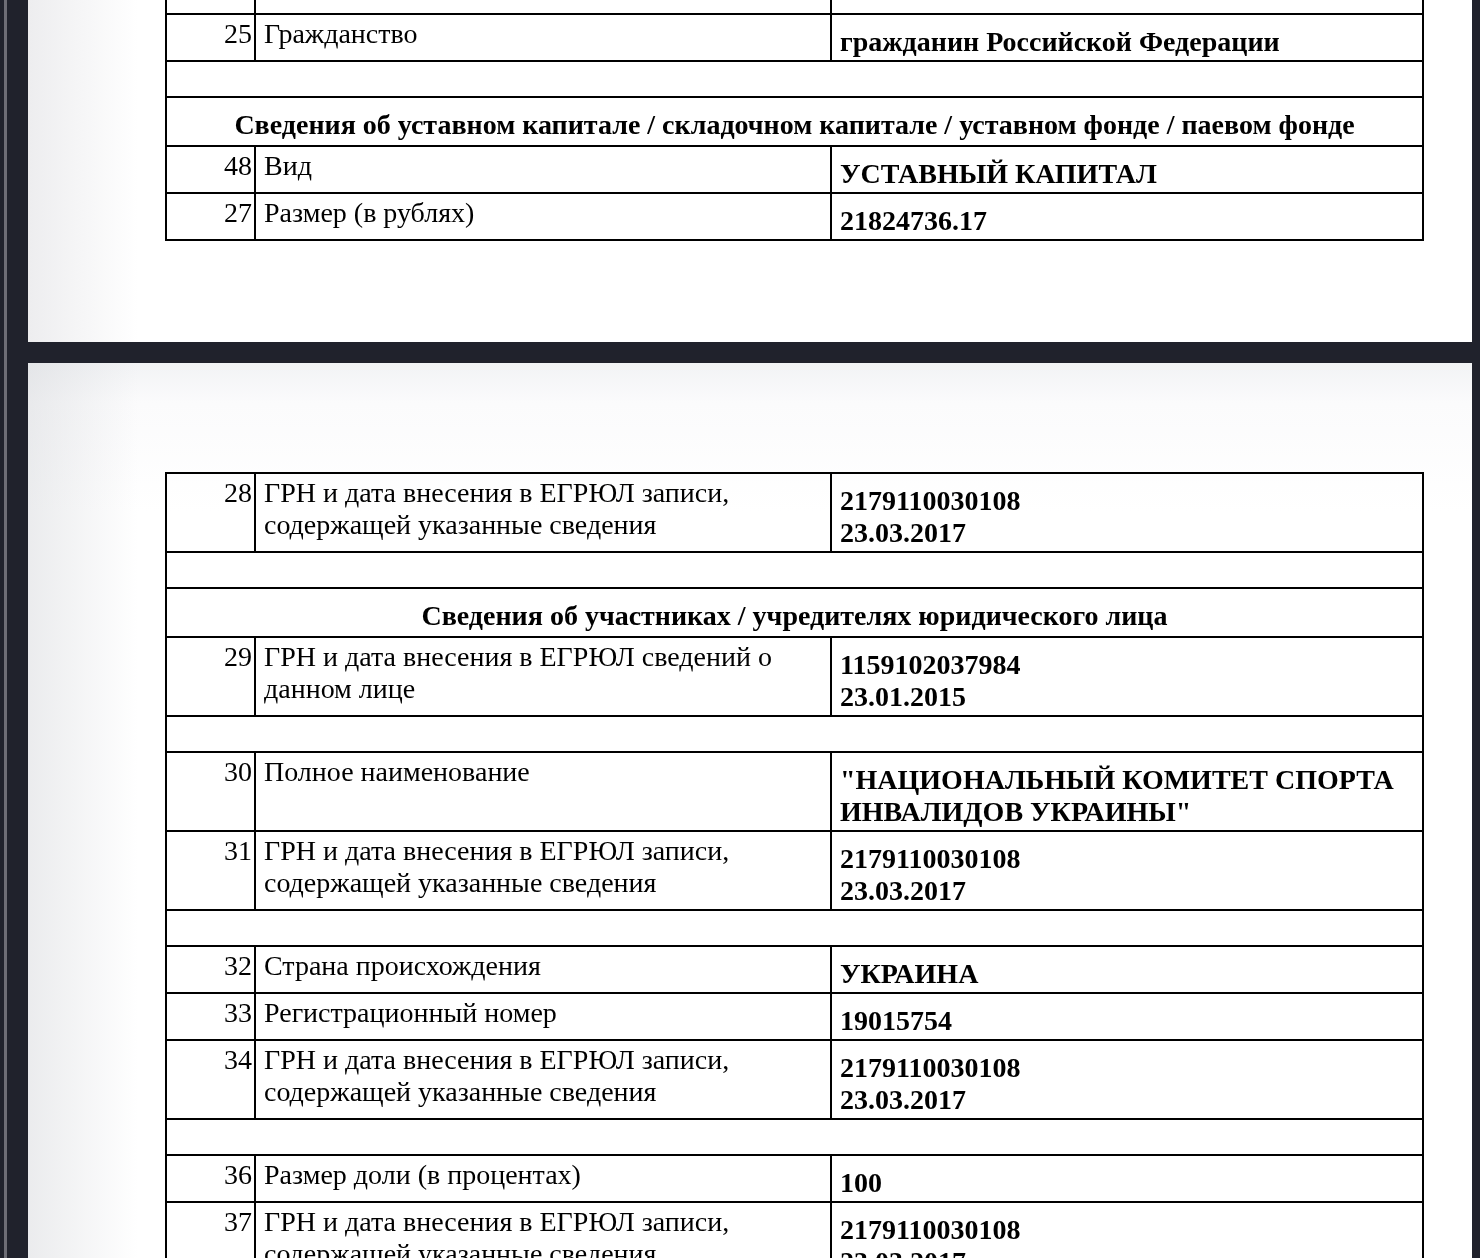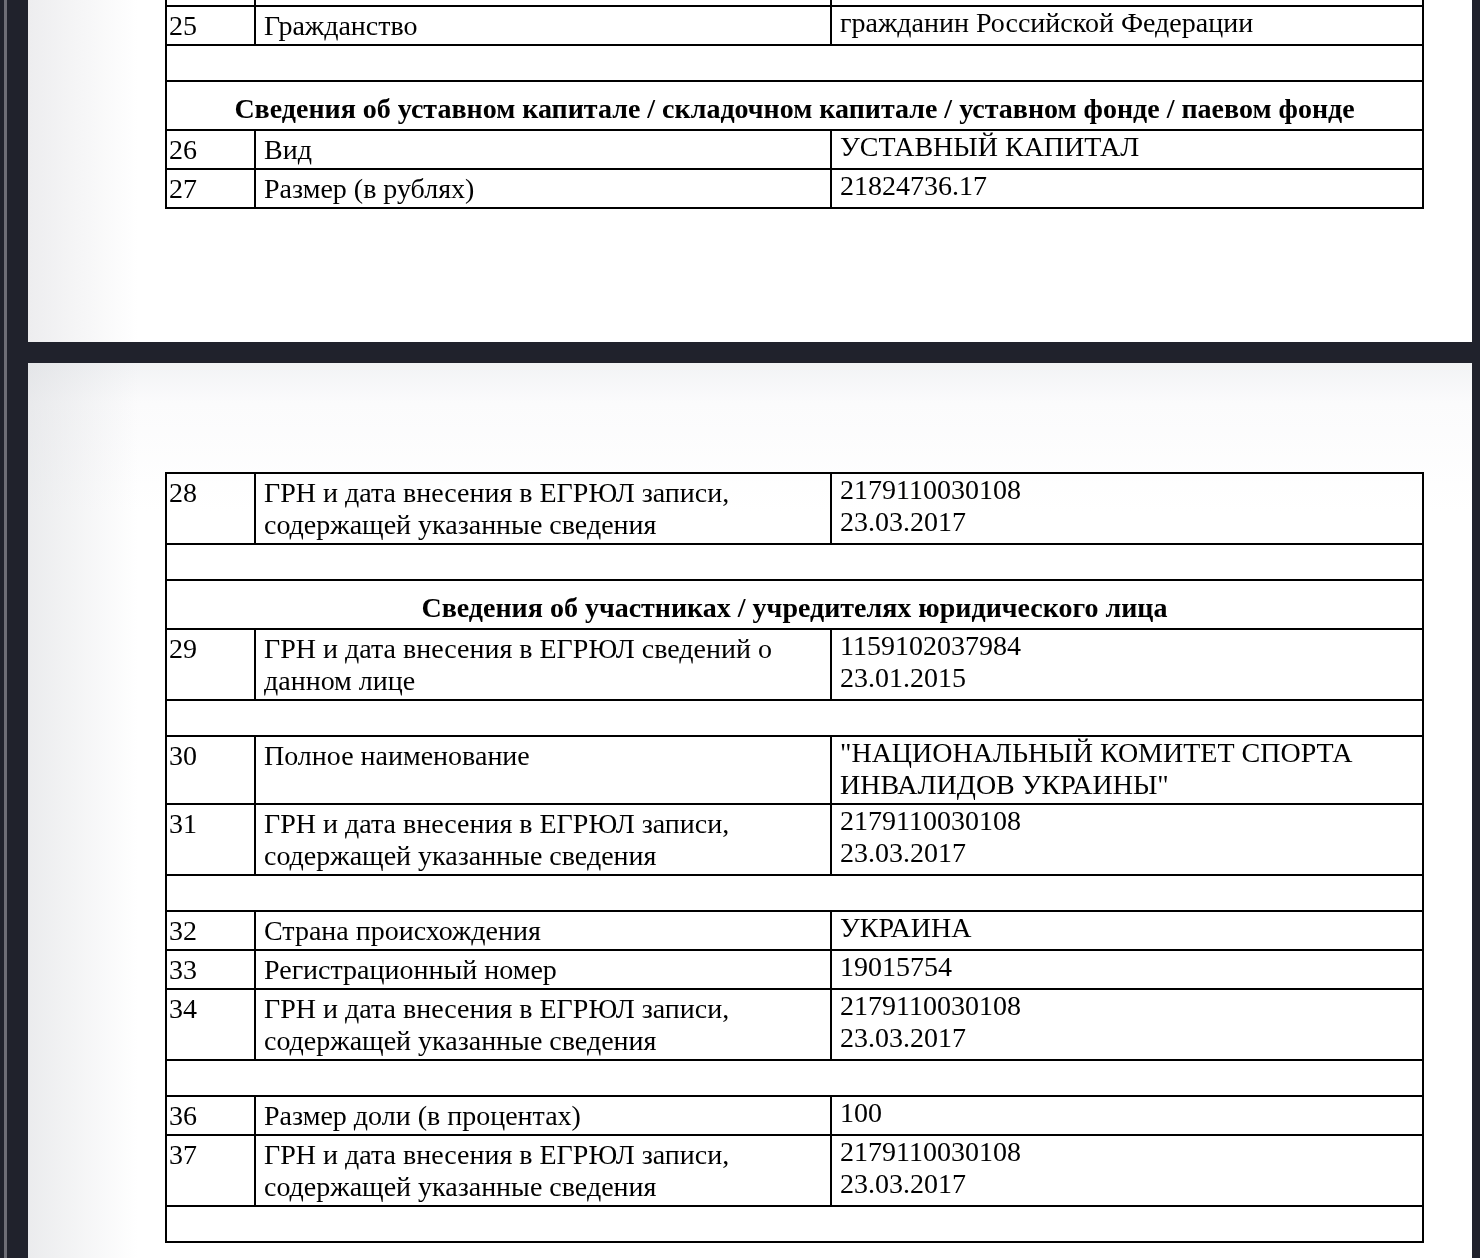--- a/index.html
+++ b/index.html
@@ -11,23 +11,23 @@
   .page-bottom{top:363px;height:895px;
     background:linear-gradient(180deg,#f2f3f5 0px,#fbfbfc 40px,#ffffff 150px);}
   .page-bottom::before{content:"";position:absolute;left:0;top:0;width:110px;height:100%;
     background:linear-gradient(90deg,rgba(210,212,216,.45),rgba(255,255,255,0));pointer-events:none;}
   .twrap{position:absolute;left:137px;width:1215px;}
   .twrap-1{top:-36px;}
   .twrap-2{top:109px;}
   table.egrul{border-collapse:collapse;table-layout:fixed;width:1215px;
     font-size:28px;line-height:32px;}
   table.egrul td{border:2px solid #000;vertical-align:top;overflow:visible;}
-  td.num{width:83px;text-align:left;padding:3px 2px 2px;}
+  td.num{width:83px;text-align:right;padding:3px 2px 2px;}
   td.label{width:558px;padding:3px 8px 2px;}
-  td.value{width:574px;padding:0 8px 2px;}
+  td.value{width:574px;padding:11px 8px 2px;font-weight:bold;}
   td.label div,td.value div{white-space:nowrap;}
   td.section{font-weight:bold;text-align:center;padding:11px 2px 4px;white-space:nowrap;}
   td.spacercell{height:32px;}
   tr.cutrow td{height:34px;}
   .pfooter{position:absolute;left:137px;top:230px;width:1215px;height:50px;
     font-size:20px;line-height:23px;}
   .pfooter .fleft{position:absolute;left:0;top:0;}
   .pfooter .fcenter{position:absolute;left:50%;top:23px;transform:translateX(-50%) translateX(-40px);white-space:nowrap;}
   .pfooter .fright{position:absolute;right:0;top:23px;white-space:nowrap;}
 </style>
@@ -55,21 +55,21 @@
                 <div>гражданин Российской Федерации</div>
               </td>
             </tr>
             <tr>
               <td class="spacercell" colspan="3"></td>
             </tr>
             <tr>
               <td class="section" colspan="3">Сведения об уставном капитале / складочном капитале / уставном фонде / паевом фонде</td>
             </tr>
             <tr>
-              <td class="num">26</td>
+              <td class="num">48</td>
               <td class="label">
                 <div>Вид</div>
               </td>
               <td class="value">
                 <div>УСТАВНЫЙ КАПИТАЛ</div>
               </td>
             </tr>
             <tr>
               <td class="num">27</td>
               <td class="label">

